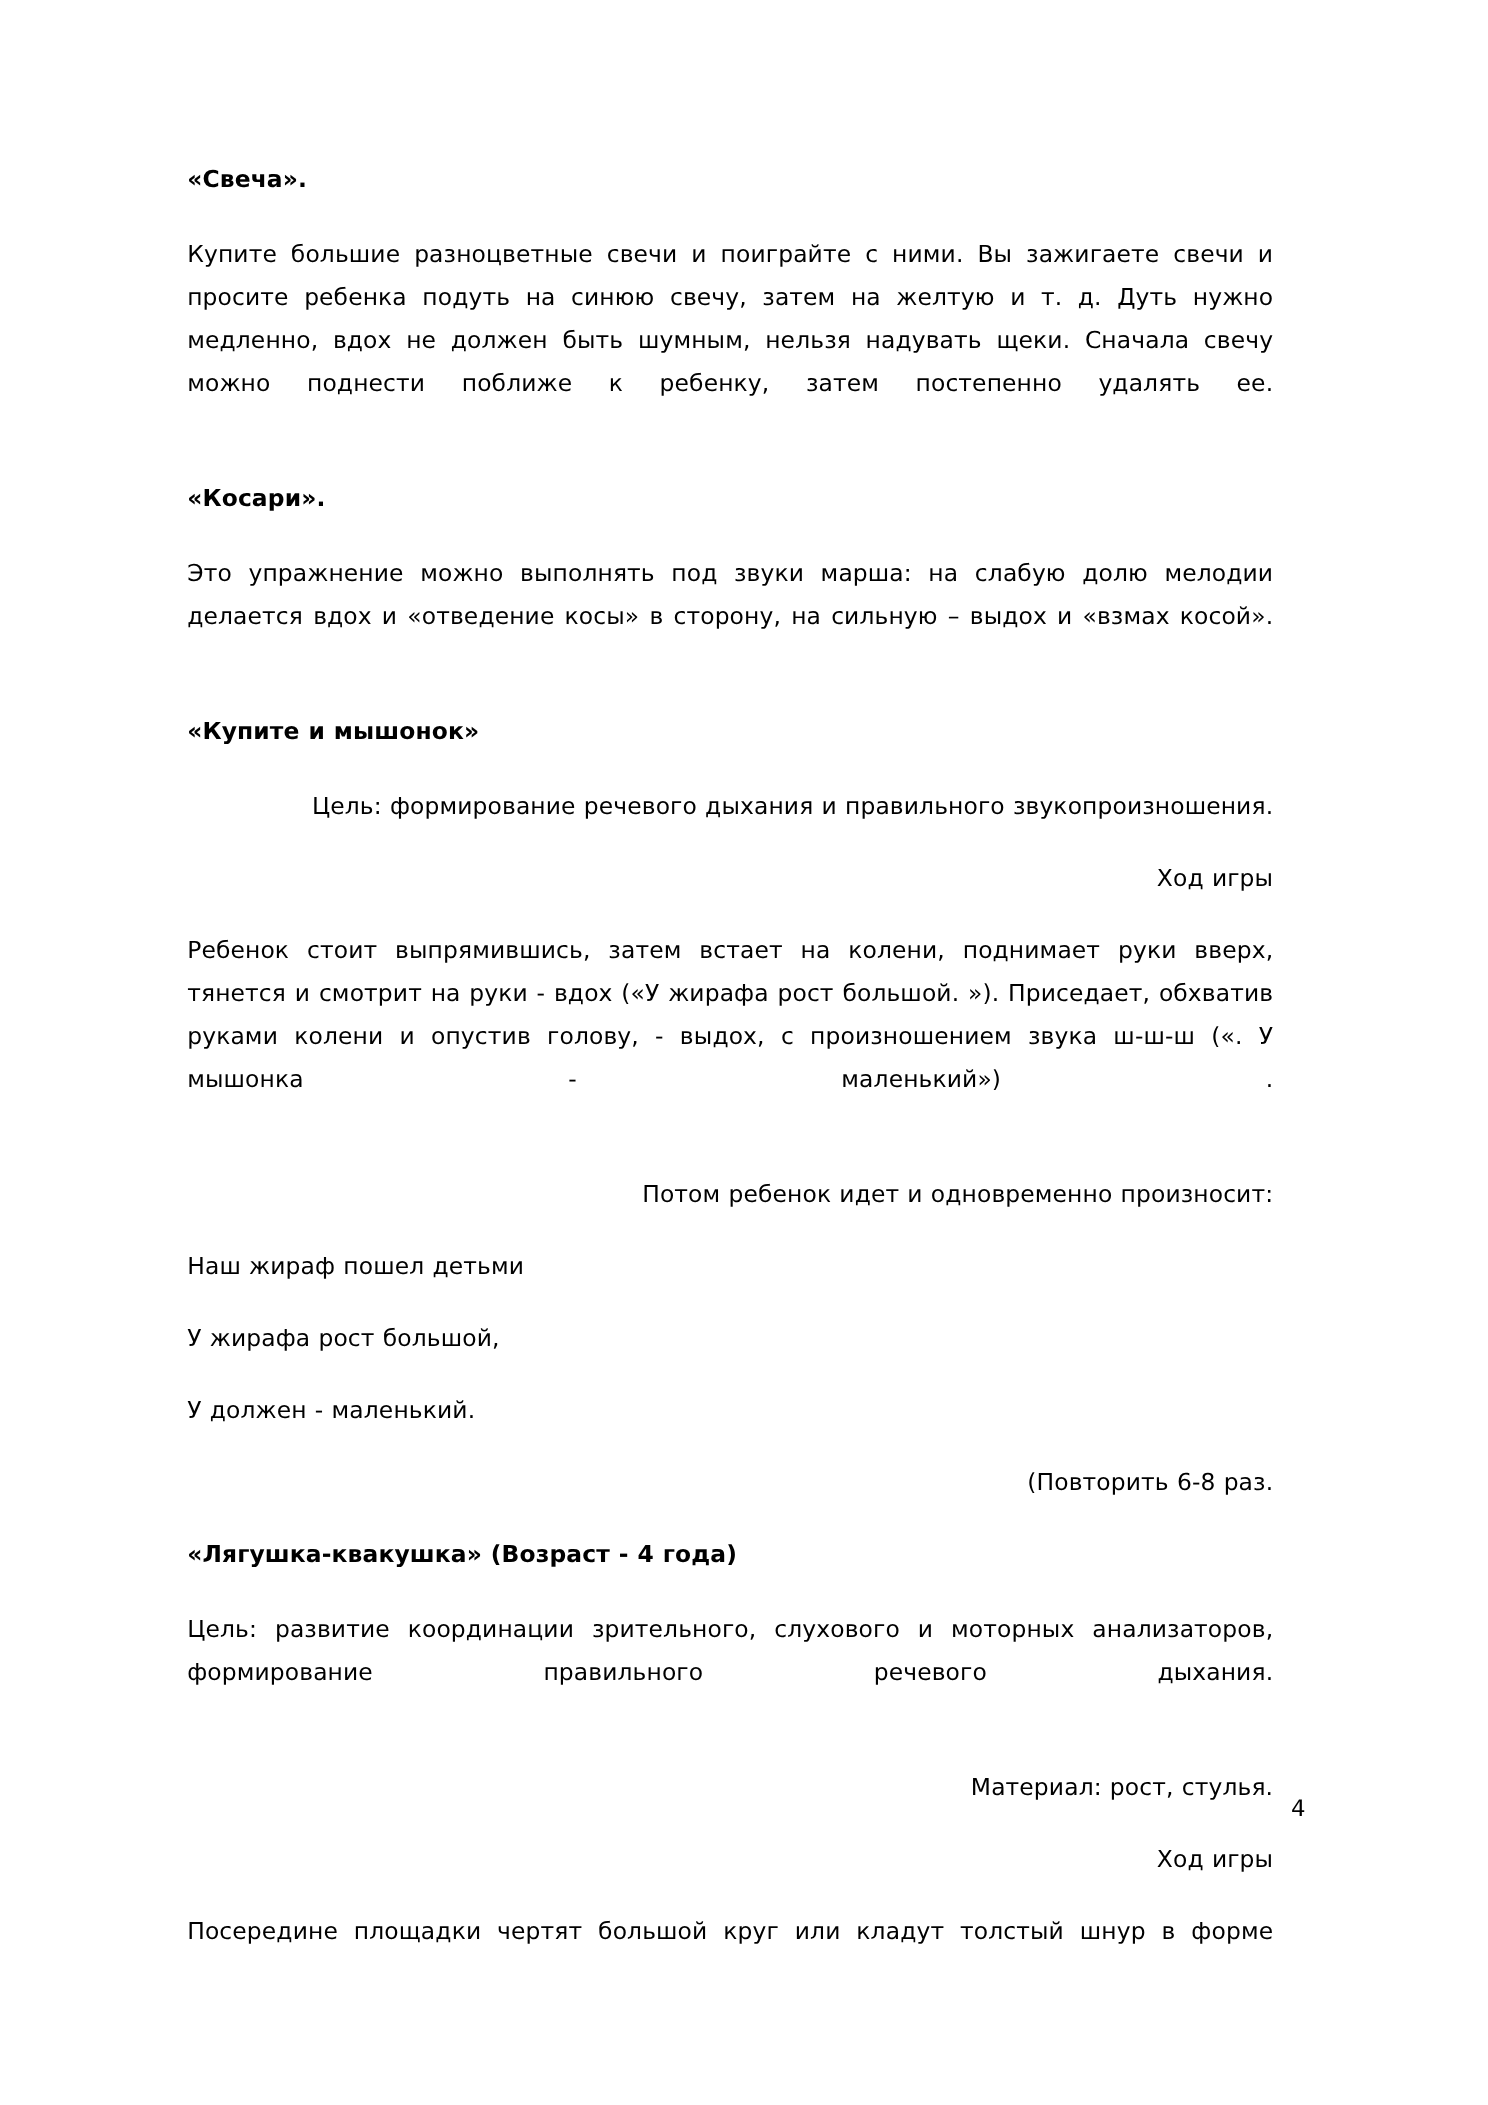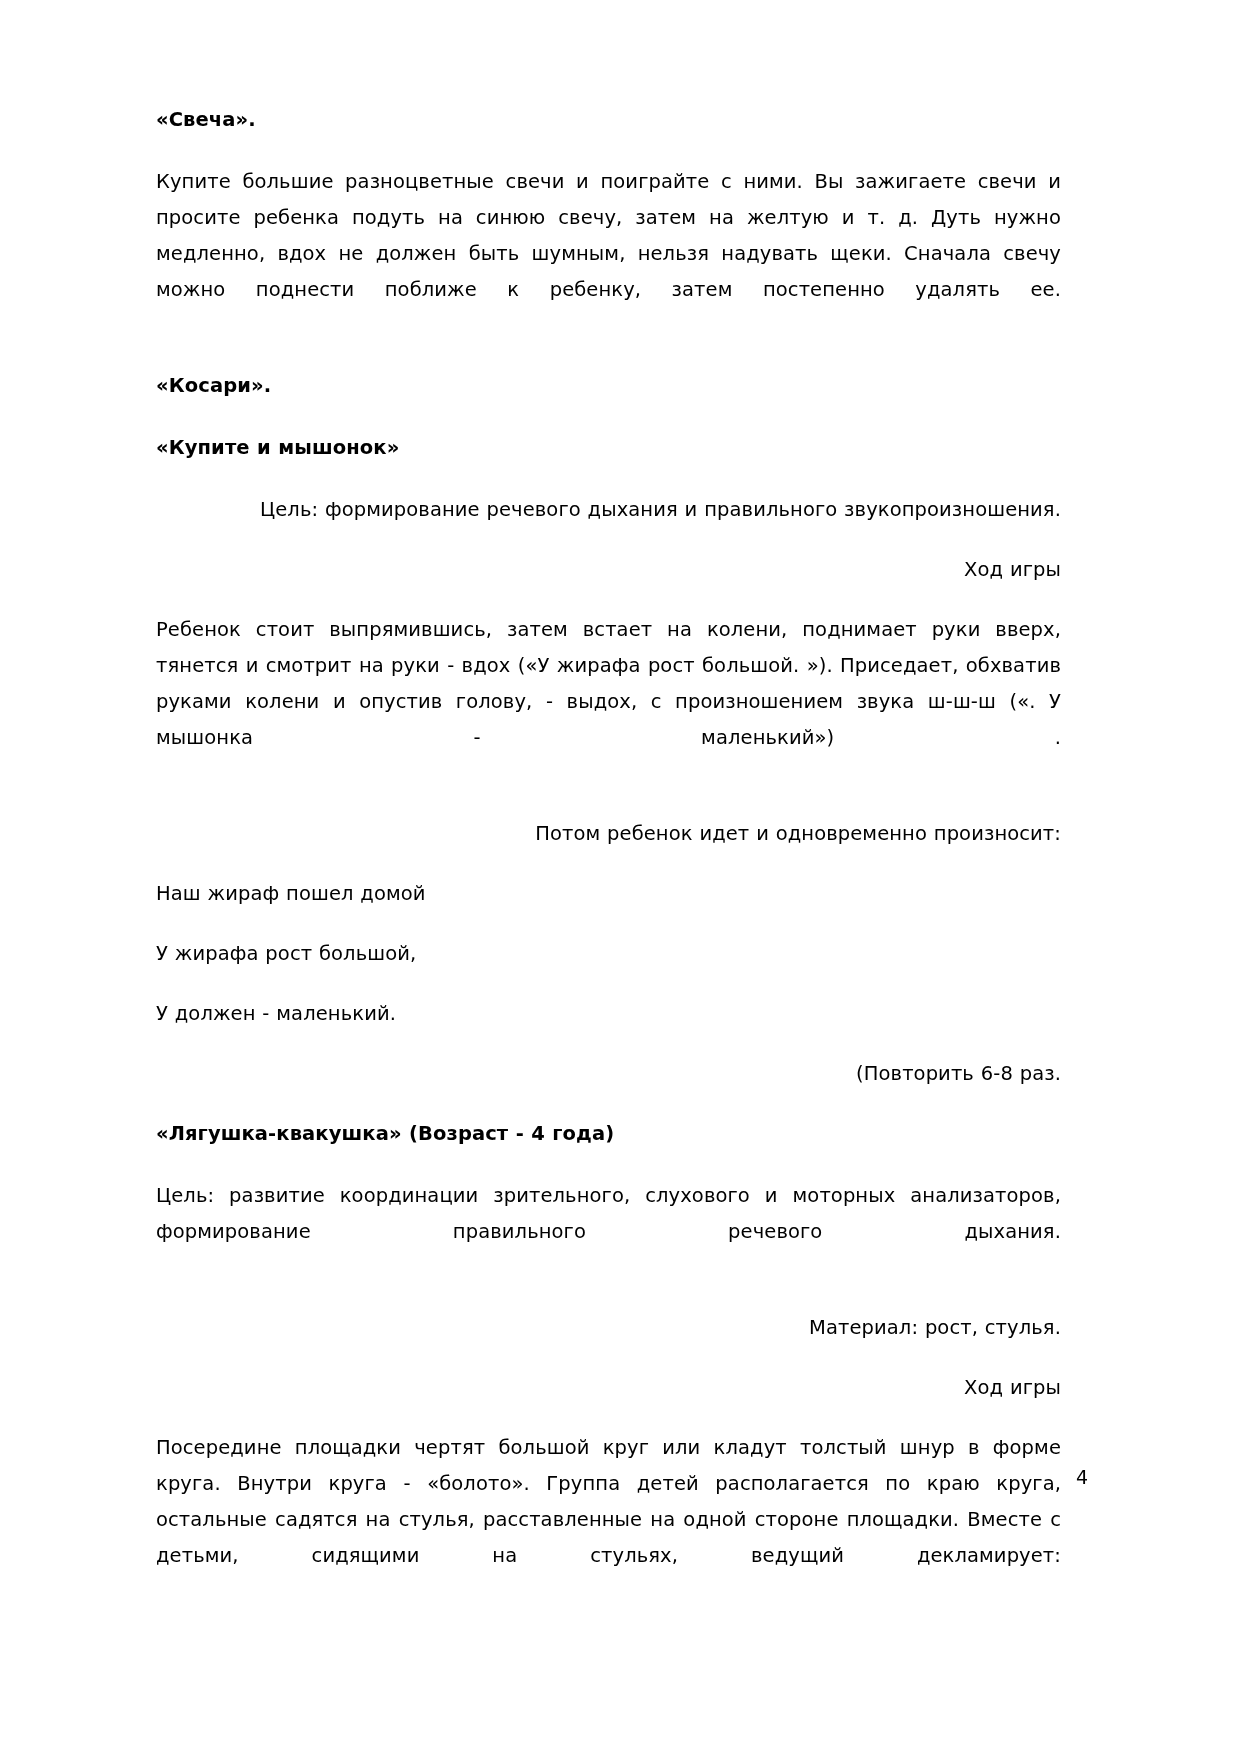--- a/index.html
+++ b/index.html
@@ -11,20 +11,21 @@
     font-family: "DejaVu Sans", sans-serif;
     color: #000000;
   }
   .page {
     position: relative;
     width: 1240px;
     height: 1596px;
     background: #ffffff;
     box-sizing: border-box;
     overflow: hidden;
+    margin-top: 30px;
   }
   .content {
     position: absolute;
     left: 156px;
     top: 102px;
     width: 905px;
   }
   .block {
     font-size: 19.5px;
     line-height: 36px;
@@ -71,32 +72,33 @@
 <div class="page">
 
   <div class="content">
 
     <p class="block heading">«Свеча».</p>
 
     <p class="block just">Купите большие разноцветные свечи и поиграйте с ними. Вы зажигаете свечи и просите ребенка подуть на синюю свечу, затем на желтую и т. д. Дуть нужно медленно, вдох не должен быть шумным, нельзя надувать щеки. Сначала свечу можно поднести поближе к ребенку, затем постепенно удалять ее.</p>
 
     <p class="block heading">«Косари».</p>
 
+    <p class="block just">Это упражнение можно выполнять под звуки марша: на слабую долю мелодии делается вдох и «отведение косы» в сторону, на сильную – выдох и «взмах косой».</p>
 
     <p class="block heading">«Купите и мышонок»</p>
 
     <p class="block plain">Цель: формирование речевого дыхания и правильного звукопроизношения.</p>
 
     <p class="block plain">Ход игры</p>
 
     <p class="block just">Ребенок стоит выпрямившись, затем встает на колени, поднимает руки вверх, тянется и смотрит на руки - вдох («У жирафа рост большой. »). Приседает, обхватив руками колени и опустив голову, - выдох, с произношением звука ш-ш-ш («. У мышонка - маленький») .</p>
 
     <p class="block plain">Потом ребенок идет и одновременно произносит:</p>
 
-    <p class="block verse">Наш жираф пошел домой</p>
+    <p class="block verse">Наш жираф пошел детьми</p>
 
 
     <p class="block verse">У жирафа рост большой,</p>
 
     <p class="block verse">У должен - маленький.</p>
 
     <p class="block plain">(Повторить 6-8 раз.</p>
 
     <p class="block heading">«Лягушка-квакушка» (Возраст - 4 года)</p>
 

